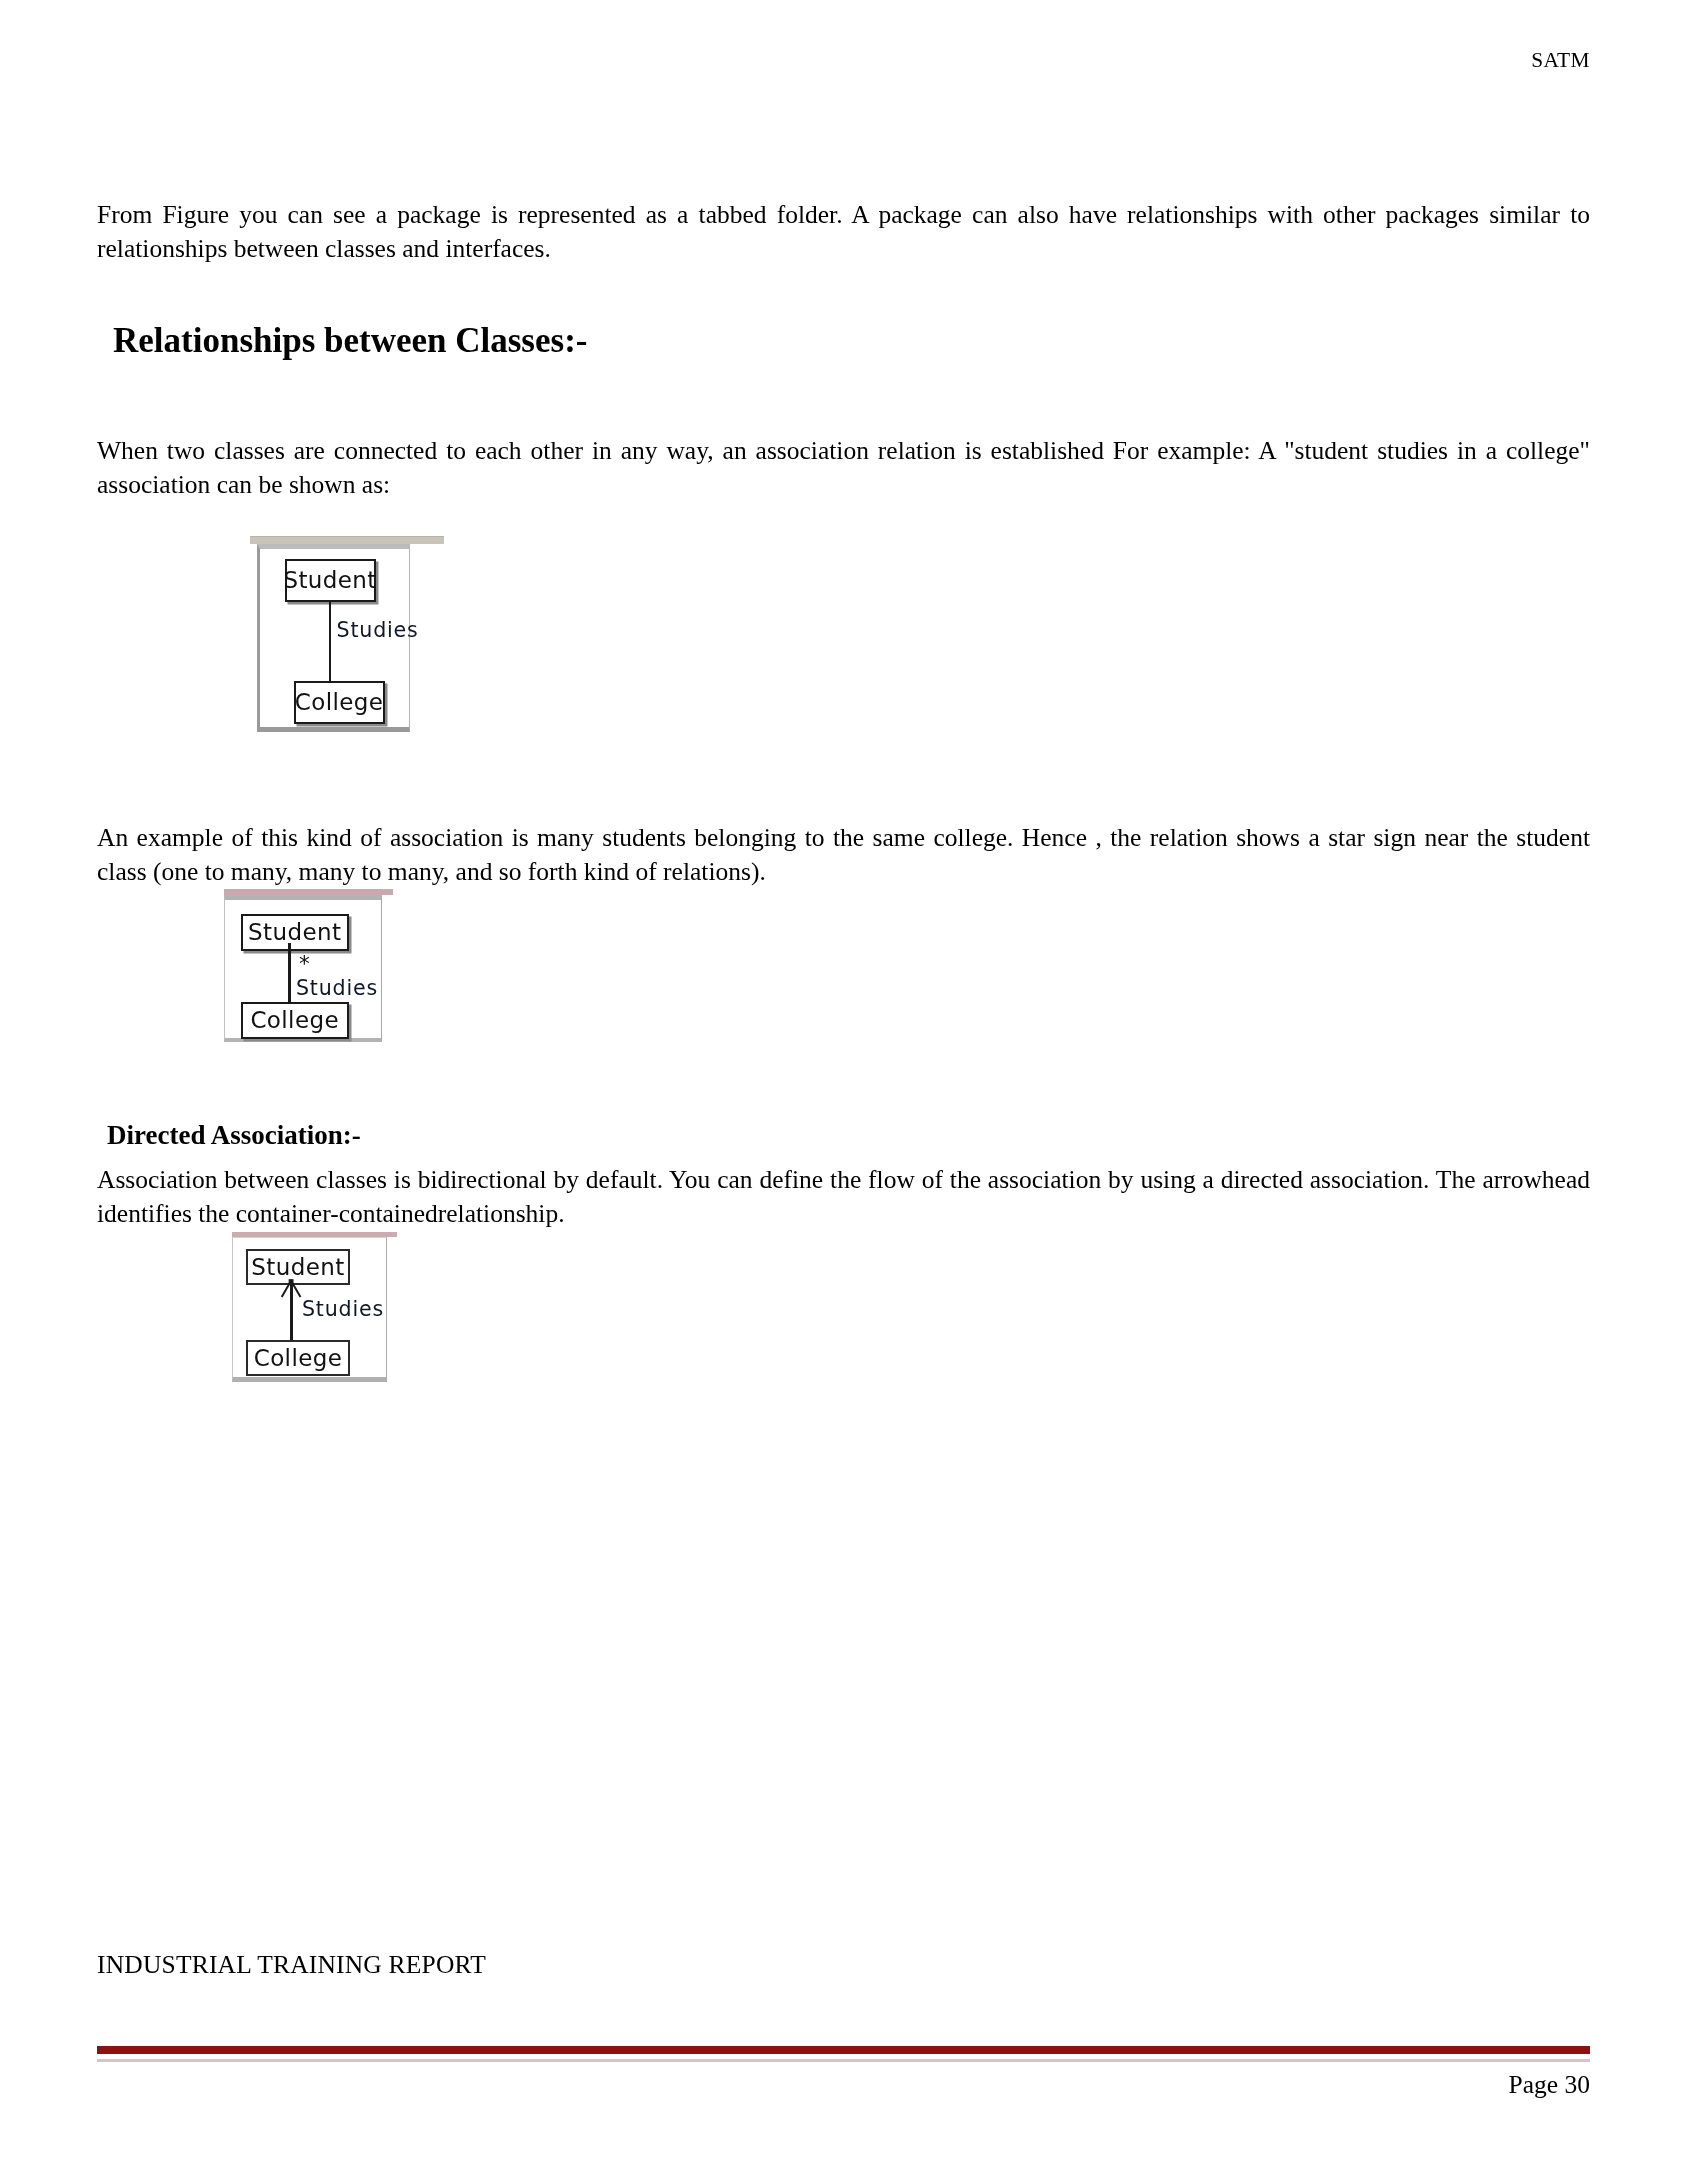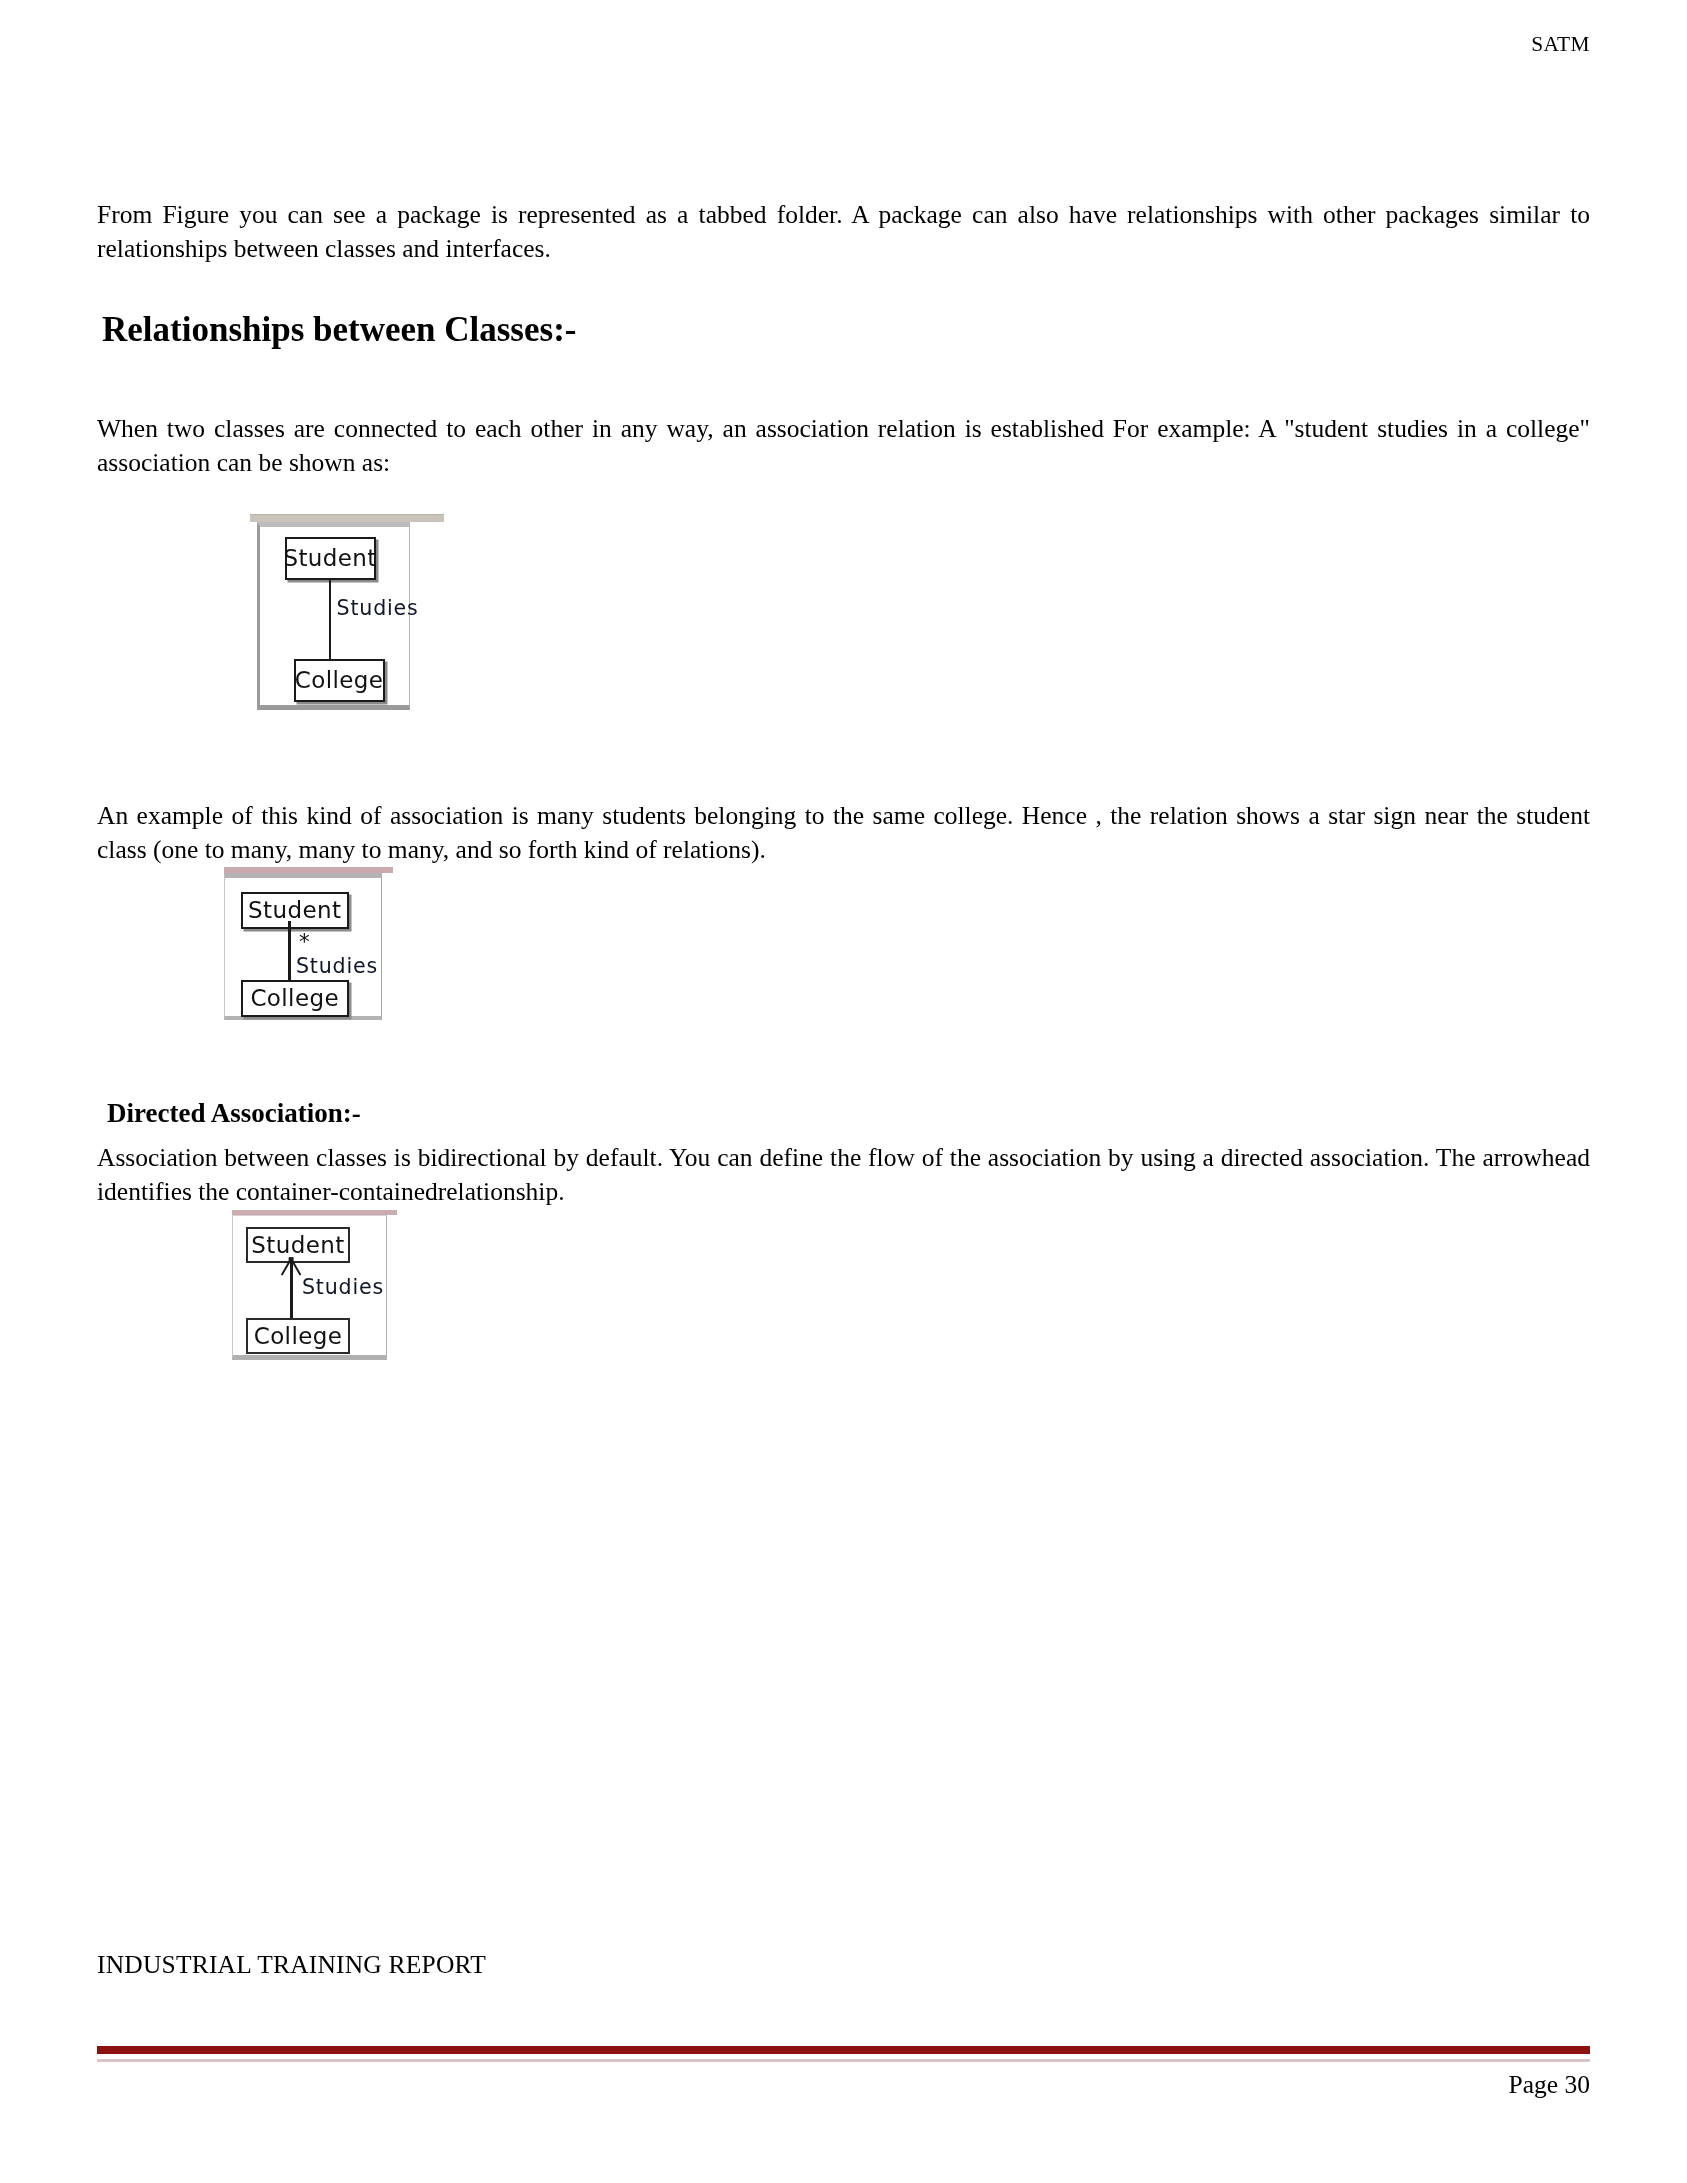--- a/index.html
+++ b/index.html
@@ -13,21 +13,21 @@
     height: 2183px;
     background: #ffffff;
     font-family: "Liberation Serif", "DejaVu Serif", serif;
     color: #000000;
     overflow: hidden;
   }
 
   
   .header {
     position: absolute;
-    top: 32px;
+    top: 48px;
     right: 97px;
     font-size: 21.4px;
     letter-spacing: 0.4px;
     color: #000;
   }
 
   
   .content {
     position: absolute;
     left: 97px;
@@ -37,21 +37,21 @@
 
   p.body {
     margin: 0;
     font-size: 25.5px;
     line-height: 1.34;
     text-align: justify;
     text-justify: inter-word;
   }
 
   h2.section-head {
-    margin: 5px;
+    margin: 16px;
     font-size: 35px;
     font-weight: bold;
     line-height: 1.2;
   }
 
   h3.sub-head {
     margin: 0;
     font-size: 27px;
     font-weight: bold;
     line-height: 1.2;

